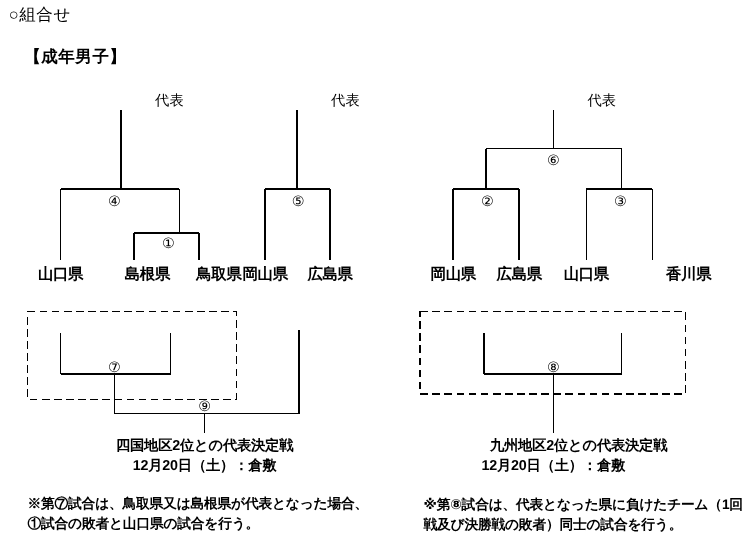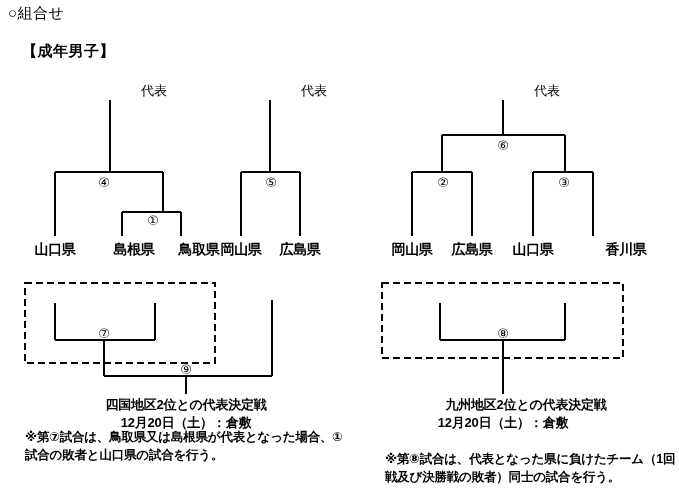--- a/index.html
+++ b/index.html
@@ -73,21 +73,21 @@
     transform: translateX(-50%);
     line-height: 1.35;
     letter-spacing: -0.2px;
   }
   .note-text {
     font-size: 12.5px;
     font-weight: 700;
     line-height: 1.45;
     letter-spacing: -0.2px;
   }
-  #note-adult { left: 25px; top: 428px; width: 320px; }
+  #note-adult { left: 25px; top: 450px; width: 320px; font-family: Liberation Mono, monospace; }
   #note-youth { left: 385px; top: 450px; width: 300px; }
 
   svg.lines {
     position: absolute;
     left: 0;
     top: 0;
     width: 679px;
     height: 495px;
     pointer-events: none;
   }

